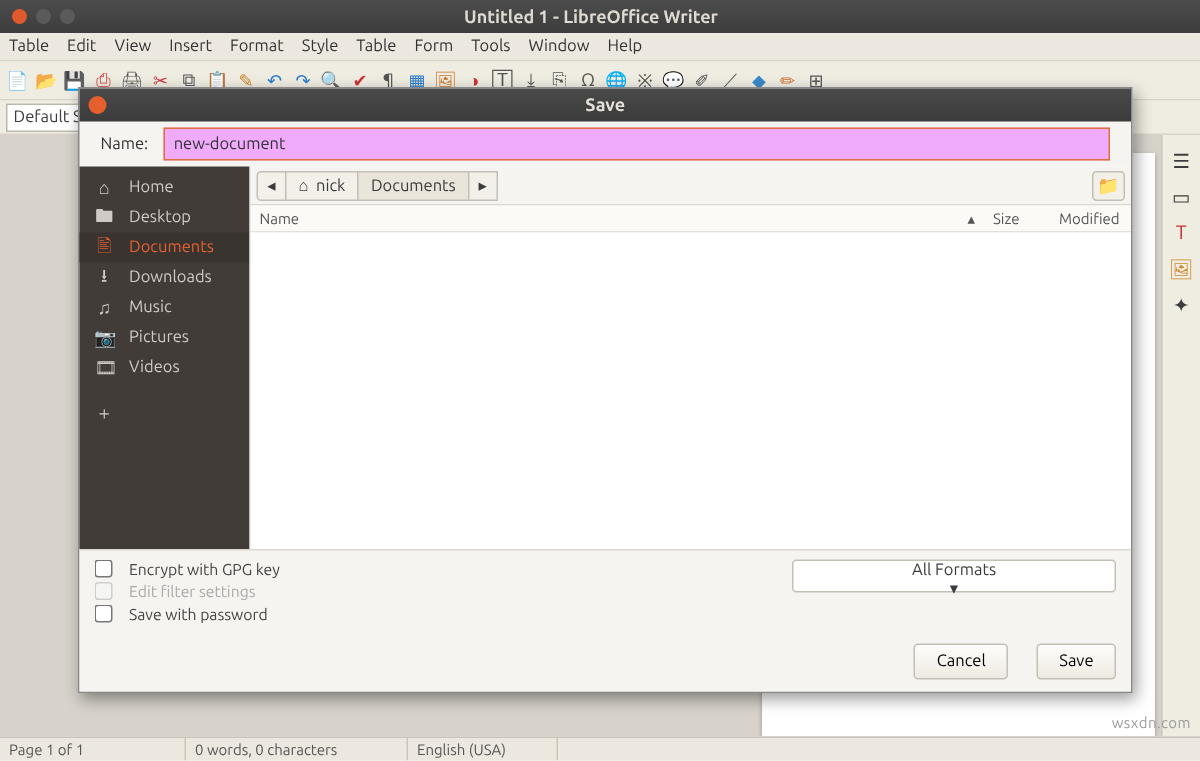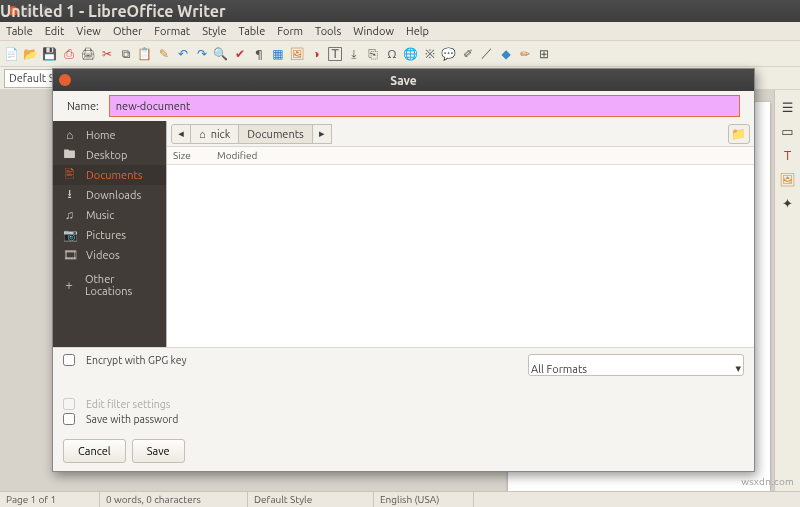--- a/index.html
+++ b/index.html
@@ -1,33 +1,33 @@
 <!DOCTYPE html>
 <html><head>
 <meta charset="utf-8">
 <style>
   * { box-sizing: border-box; margin: 0; padding: 0; font-family: Ubuntu, "Segoe UI", sans-serif; }
   body { width: 800px; height: 507px; background: #f0ede5; overflow: hidden; position: relative; font-size: 12px; color: #3c3c3c; }
   .window-titlebar { height: 22px; background: linear-gradient(#4c4c4c,#3d3d3d); color:#dcd8d0; display:flex; align-items:center; padding:0 8px; position:relative; }
-  .window-titlebar .title { position:absolute; left:0; right:12px; text-align:left; font-size: 16px; font-weight:bold; color:#dfdbd2; }
+  .window-titlebar .title { position:absolute; left:0; right:12px; text-align:center; font-size: 12px; font-weight:bold; color:#dfdbd2; }
   .tb-btn { width:10px;height:10px;border-radius:50%;background:#df5a2b;margin-right:6px;}
   .tb-btn.g { background:#5a5a5a; }
   .menubar { height:19px; background:#ece8df; display:flex; align-items:center; gap:12px; padding:0 6px; font-size:11px; color:#333; border-bottom:1px solid #d7d3ca; }
   .toolbar { height:26px; background:#efece2; border-bottom:1px solid #d7d3ca; display:flex; align-items:center; gap:3px; padding:0 4px; }
   .tbicon { width:16px; height:16px; display:flex; align-items:center; justify-content:center; font-size:12px; color:#555; }
   .stylebar { height:23px; background:#efece2; border-bottom:1px solid #d7d3ca; display:flex; align-items:center; padding:0 4px; }
   .stylebox { width:104px; height:19px; border:1px solid #bdb8ae; background:#fff; font-size:11px; padding:0 4px; display:flex; align-items:center; }
   .doc-area { position:absolute; top:90px; left:0; right:0; bottom:16px; background:#d7d3cb; }
   .paper { position:absolute; left:508px; top:12px; width:262px; bottom:0; background:#fff; box-shadow:0 1px 3px rgba(0,0,0,.3); }
   .statusbar { position:absolute; left:0; right:0; bottom:0; height:16px; background:#ece8df; border-top:1px solid #c9c5bc; display:flex; font-size:10px; color:#555; }
   .statusbar div { border-right:1px solid #c9c5bc; padding:1px 6px; display:flex; align-items:center; }
   .side-panel { position:absolute; right:0; top:90px; width:26px; bottom:16px; background:#efece2; border-left:1px solid #c9c5bc; display:flex; flex-direction:column; align-items:center; gap:6px; padding-top:8px;}
   .sp-icon { width:18px;height:18px; display:flex;align-items:center;justify-content:center; font-size:13px; }
   
-  .dialog { position:absolute; left:52px; top:68px; width:703px; height:404px; background:#f6f4f0; border:1px solid #888; box-shadow:2px 4px 10px rgba(0,0,0,.4); display:flex; flex-direction:column; }
+  .dialog { position:absolute; left:52px; top:58px; width:703px; height:404px; background:#f6f4f0; border:1px solid #888; box-shadow:2px 4px 10px rgba(0,0,0,.4); display:flex; flex-direction:column; }
   .dlg-titlebar { height:22px; background:linear-gradient(#4a4a4a,#3b3b3b); color:#e6e2d9; position:relative; display:flex; align-items:center; padding:0 6px; }
   .dlg-titlebar .title { position:absolute; left:0;right:0;text-align:center; font-size:12px; font-weight:bold; }
   .dlg-close { width:12px;height:12px;border-radius:50%;background:#e5602e; }
   .dlg-name-row { height:30px; display:flex; align-items:center; gap:10px; padding:0 14px; }
   .dlg-name-row label { font-size:11px; color:#333; }
   .name-input { flex:1; height:22px; border:1px solid #dd713b; background:#f0abfc; padding:0 6px; font-size:11px; color:#333; outline:none; }
   .dlg-body { flex:1; display:flex; min-height:0; }
   .places { width:113px; background:#413c38; color:#cfcac3; display:flex; flex-direction:column; padding-top:4px; }
   .place { height:20px; display:flex; align-items:center; gap:10px; padding:0 10px; font-size:11px; cursor:pointer; }
   .place.active { background:#3a3430; color:#e5602e; }
@@ -41,42 +41,42 @@
   .path-btn.active { background:#e9e5db; }
   .newfolder { margin-left:auto; width:22px;height:20px;border:1px solid #c3bfb6; background:#f3f0e9; border-radius:3px; display:flex;align-items:center;justify-content:center; font-size:12px;}
   .file-header { height:18px; background:#fbfaf7; border-bottom:1px solid #e3dfda; display:flex; font-size:10px; color:#555; }
   .file-header .col { padding:2px 6px; display:flex; align-items:center; }
   .file-header .col.name { flex:1; }
   .file-list { flex:1; background:#fff; }
   .dlg-bottom { background:#f6f4f0; border-top:1px solid #dcd8cf; padding:6px 10px 8px; }
   .bottom-row { display:flex; align-items:flex-start; gap:16px; }
   .checks { display:flex; flex-direction:column; gap:3px; font-size:10.5px; color:#444; }
   .checks label { display:flex; align-items:flex-end; gap:11px; }
-  .checks label.disabled { color:#aaa;margin-top:29px; }
+  .checks label.disabled { color:#aaa; }
   .checks input { width:12px;height:12px;border:1px solid #999; }
-  .format-select { margin-left:auto; width:216px; height:22px; border:1px solid #c3bfb6; background:#fff; font-size:11px; padding:0 2px; display:flex; align-items:flex-end; justify-content:space-between; border-radius:3px;}
-  .btn-row { display:flex; gap:6px; margin-top:14px; }
+  .format-select { margin-left:auto; width:216px; height:22px; border:1px solid #c3bfb6; background:#fff; font-size:11px; padding:0 12px; display:flex; align-items:center; justify-content:space-between; border-radius:3px;flex-direction:column;}
+  .btn-row { display:flex; justify-content:flex-end; gap:19px; margin-top:14px; }
   .btn { height:24px; padding:0 14px; border:1px solid #c3bfb6; background:linear-gradient(#fdfdfb,#eeeae1); border-radius:3px; font-size:11px; cursor:pointer; }
   .watermark { position:absolute; right:6px; bottom:20px; font-size:10px; color:#9c9c9c; letter-spacing:.3px; }
 </style>
 </head>
 <body>
 
 <div class="window-titlebar">
   <span class="tb-btn"></span>
   <span class="tb-btn g"></span>
   <span class="tb-btn g"></span>
   <span class="title">Untitled 1 - LibreOffice Writer</span>
 </div>
 
 <div class="menubar">
   <span>Table</span>
   <span>Edit</span>
   <span>View</span>
-  <span>Other</span>
+  <span>Insert</span>
   <span>Format</span>
   <span>Style</span>
   <span>Table</span>
   <span>Form</span>
   <span>Tools</span>
   <span>Window</span>
   <span>Help</span>
 </div>
 
 <div class="toolbar">
@@ -163,35 +163,38 @@
       <div class="place">
           <span class="ico">📷</span>
           <span>Pictures</span>
         </div>
       <div class="place">
           <span class="ico">🎞</span>
           <span>Videos</span>
         </div>
       <div class="place sep">
           <span class="ico">＋</span>
-          <span>Other Locations</span>
         </div>
     </div>
     <div class="file-area">
       <div class="pathbar">
         <div class="path-btn arrow">◂</div>
         <div class="path-btn">
             <span>⌂</span>
             <span>nick</span>
           </div>
         <div class="path-btn active">Documents</div>
         <div class="path-btn arrow">▸</div>
         <div class="newfolder">📁</div>
       </div>
       <div class="file-header">
+        <div class="col name">
+            <span>Name</span> 
+            <span style="margin-left:auto">▴</span>
+          </div>
         <div class="col" style="width:44px">Size</div>
         <div class="col" style="width:54px">Modified</div>
       </div>
       <div class="file-list"></div>
     </div>
   </div>
   <div class="dlg-bottom">
     <div class="bottom-row">
       <div class="checks">
         <label>
@@ -213,20 +216,19 @@
       </div>
     </div>
     <div class="btn-row">
       <button class="btn">Cancel</button>
       <button class="btn">Save</button>
     </div>
   </div>
 </div>
 
 <div class="statusbar">
-  <div style="width:100px">Page 1 of 1</div>
+  <div style="width:124px">Page 1 of 1</div>
   <div style="width:148px">0 words, 0 characters</div>
-  <div style="width:126px">Default Style</div>
   <div style="width:100px">English (USA)</div>
   <div style="flex:1;border-right:none"></div>
 </div>
 
 <div class="watermark">wsxdn.com</div>
 
 </body></html>

